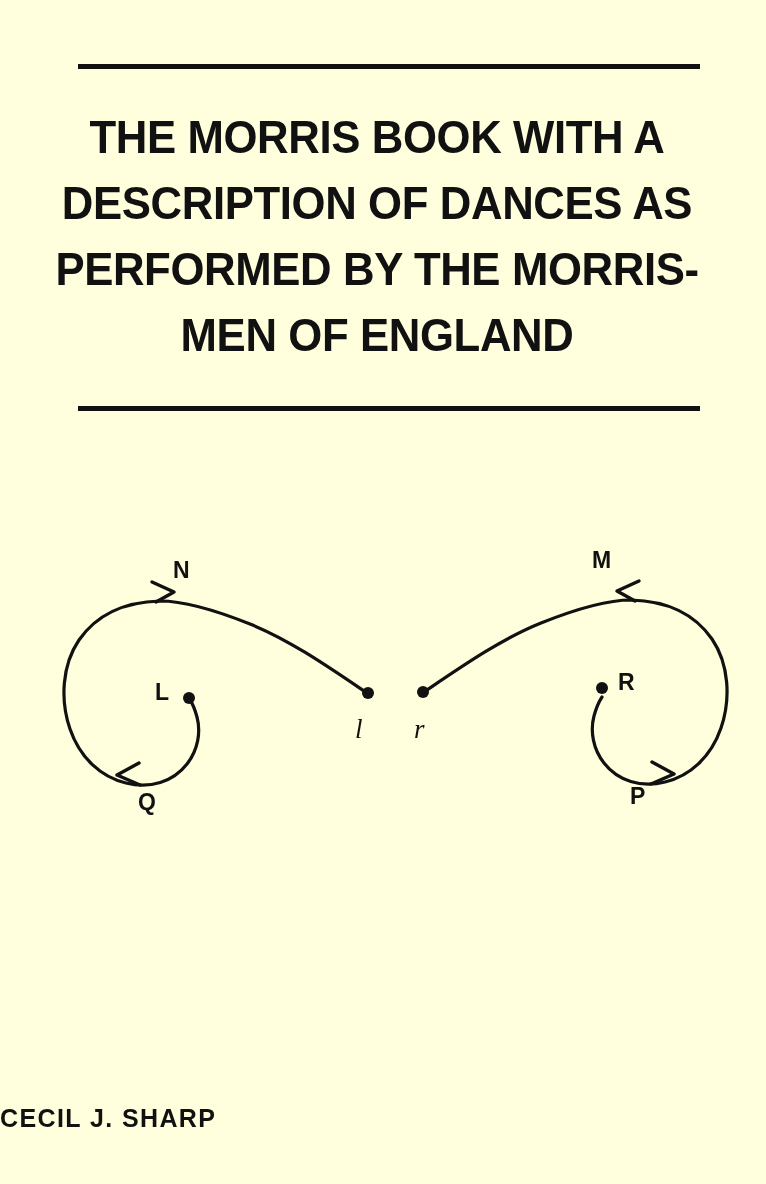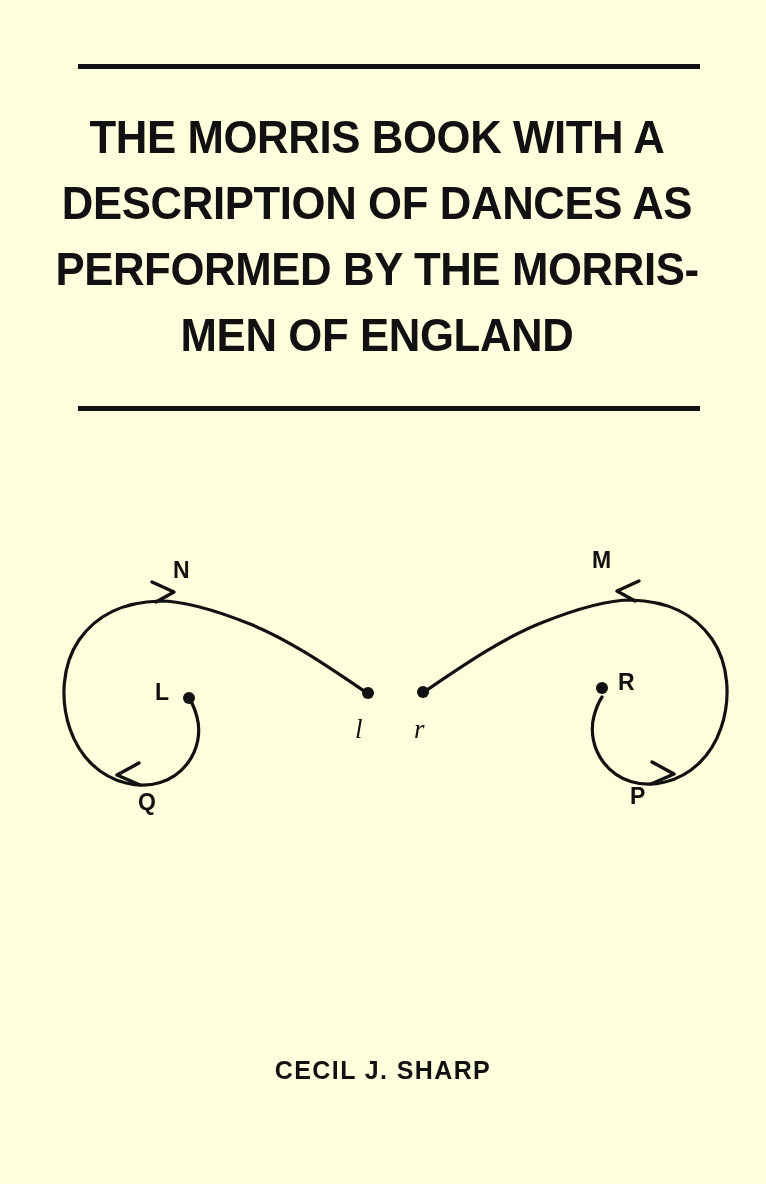--- a/index.html
+++ b/index.html
@@ -49,23 +49,22 @@
     color: #111111;
     white-space: nowrap;
     transform: scaleX(0.95);
     transform-origin: center center;
   }
 
   
   #author {
     position: absolute;
     left: 0;
-    top: 1056px;
+    top: 1104px;
     width: 766px;
-    text-align: center;
     font-family: "Liberation Sans", sans-serif;
     font-weight: bold;
     font-size: 25px;
     letter-spacing: 1.4px;
     color: #111111;
   }
 
   
   #diagram {
     position: absolute;

